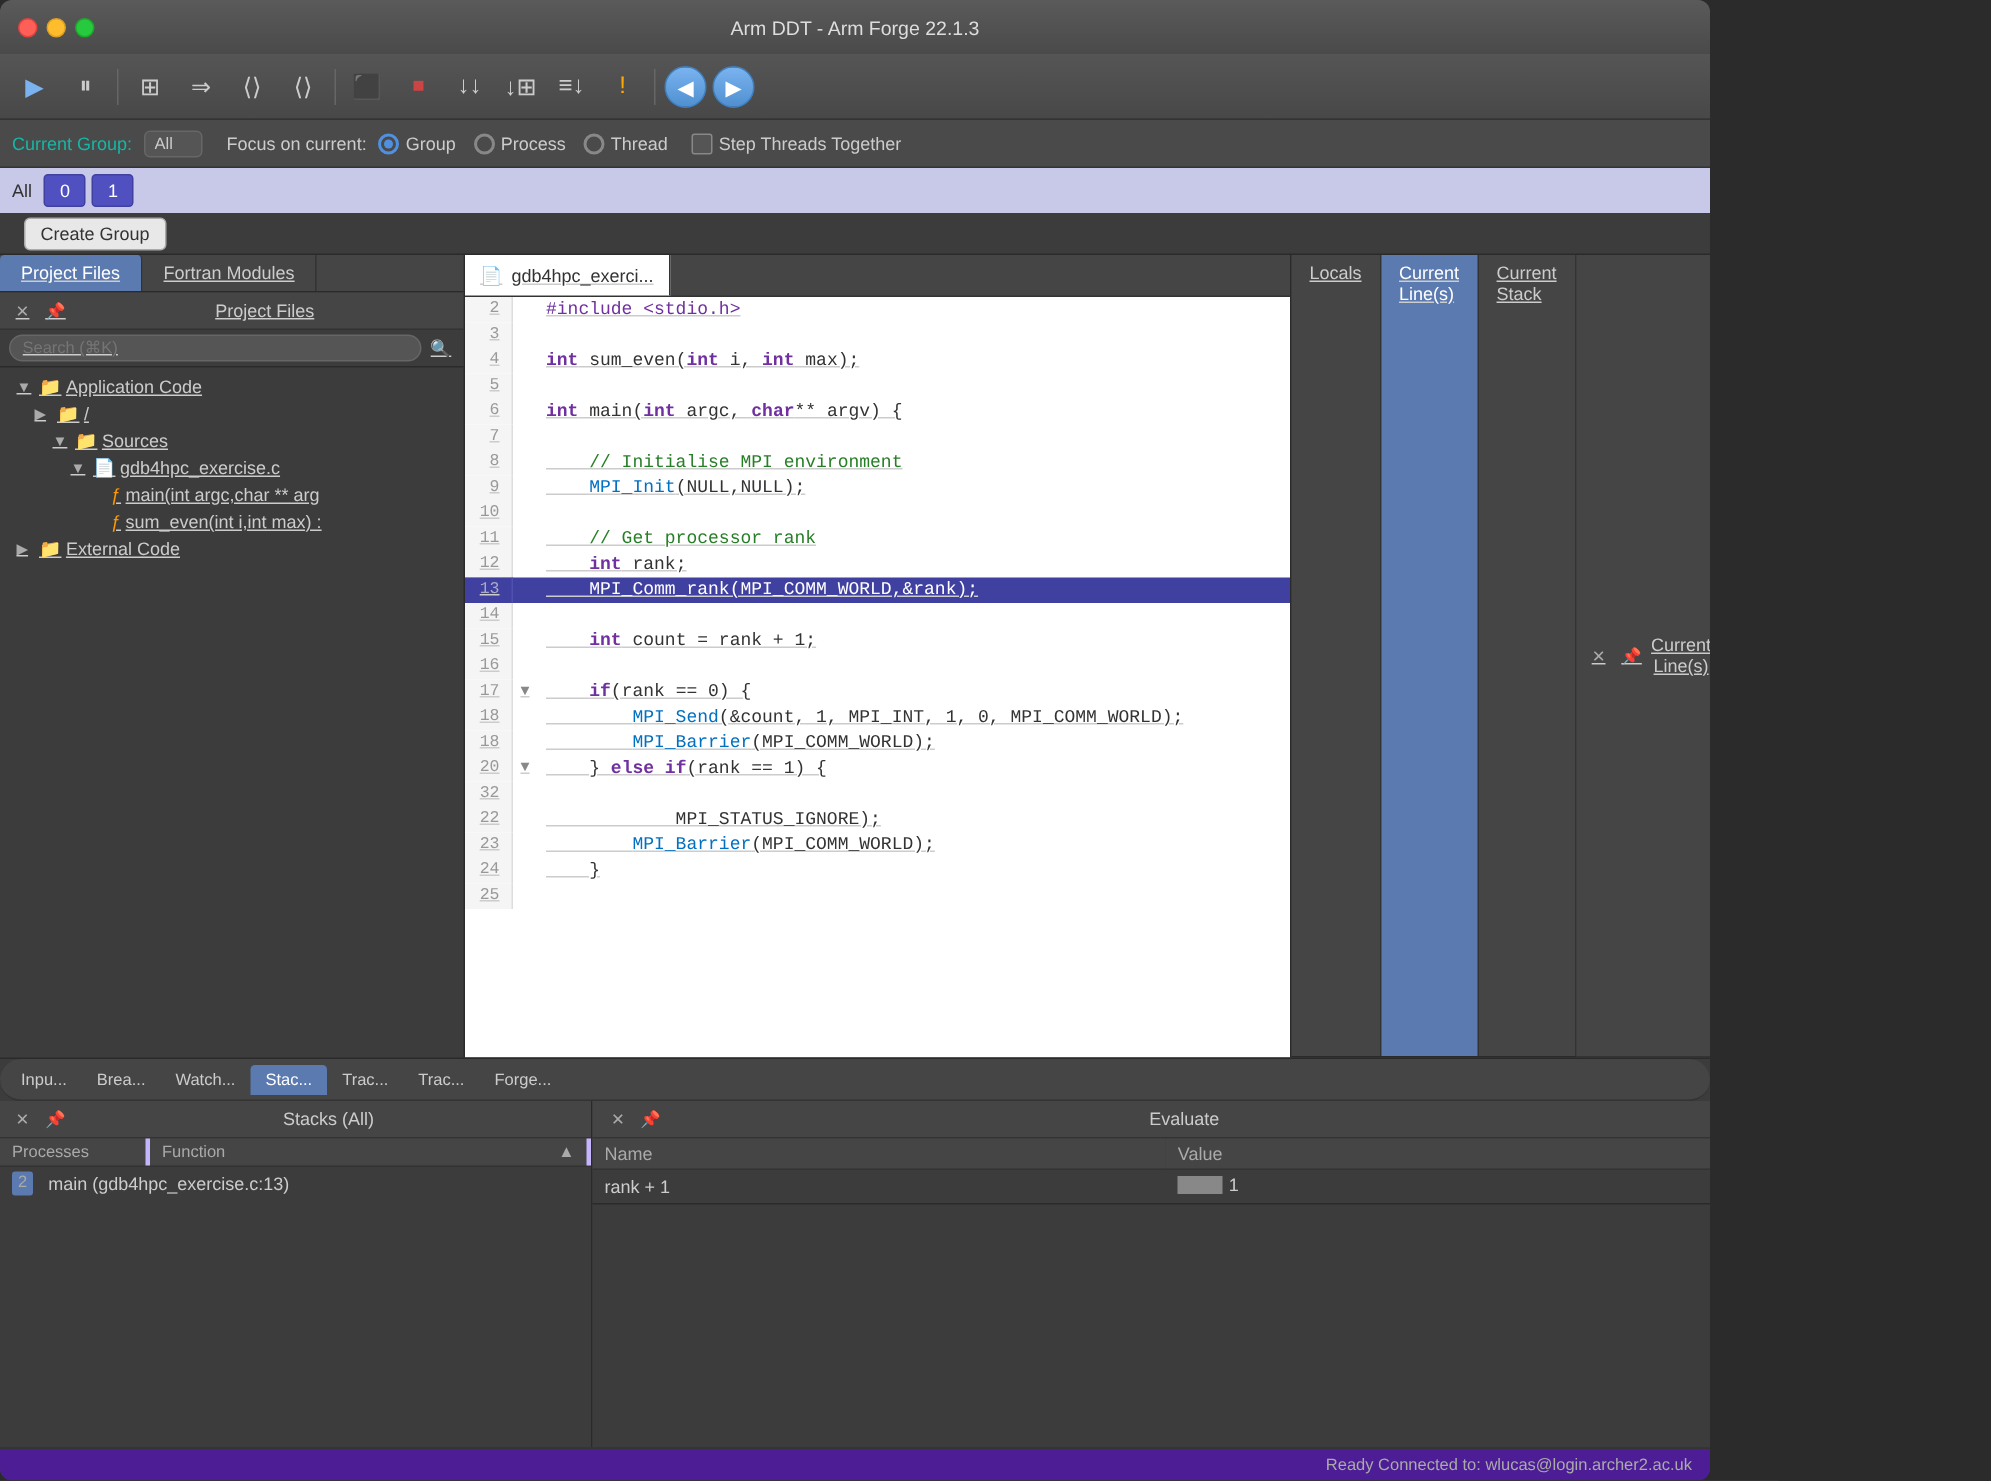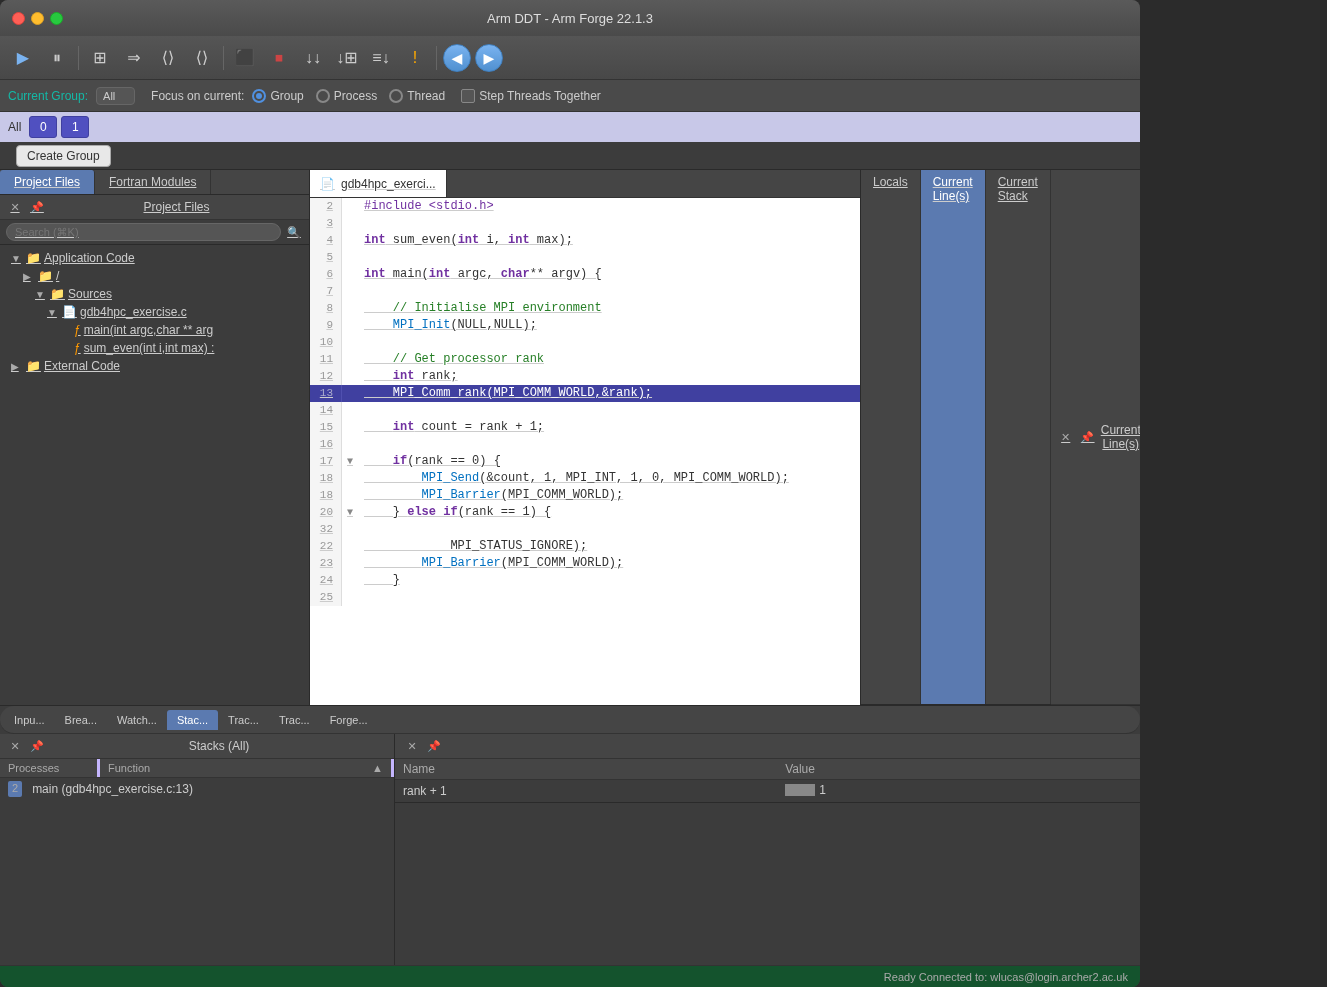--- a/index.html
+++ b/index.html
@@ -658,21 +658,21 @@
 
     .eval-table td {
       padding: 3px 8px;
       color: #ccc;
       border-bottom: 1px solid #2a2a2a;
     }
 
     
     .status-bar {
       height: 22px;
-      background: #14532d;
+      background: #4c1d95;
       display: flex;
       align-items: center;
       justify-content: flex-end;
       padding: 0 12px;
       font-size: 11px;
       color: #aaa;
       border-top: 1px solid #333;
       flex-shrink: 0;
     }
 
@@ -1015,20 +1015,21 @@
           <div class="stacks-row">
             <span class="process-indicator" style="display:inline-block;margin-right:4px;font-size:11px;color:#aaa;background:#5b7ab0;padding:1px 4px;border-radius:2px;width:auto">2</span>
             <span class="stacks-func">main (gdb4hpc_exercise.c:13)</span>
           </div>
         </div>
 
         <div class="evaluate-panel">
           <div class="evaluate-header">
             <div class="icon-btn">✕</div>
             <div class="icon-btn">📌</div>
+            <div class="evaluate-title">Evaluate</div>
           </div>
           <table class="eval-table">
             <thead>
               <tr>
                 <th>Name</th>
                 <th>Value</th>
               </tr>
             </thead>
             <tbody>
               <tr>

